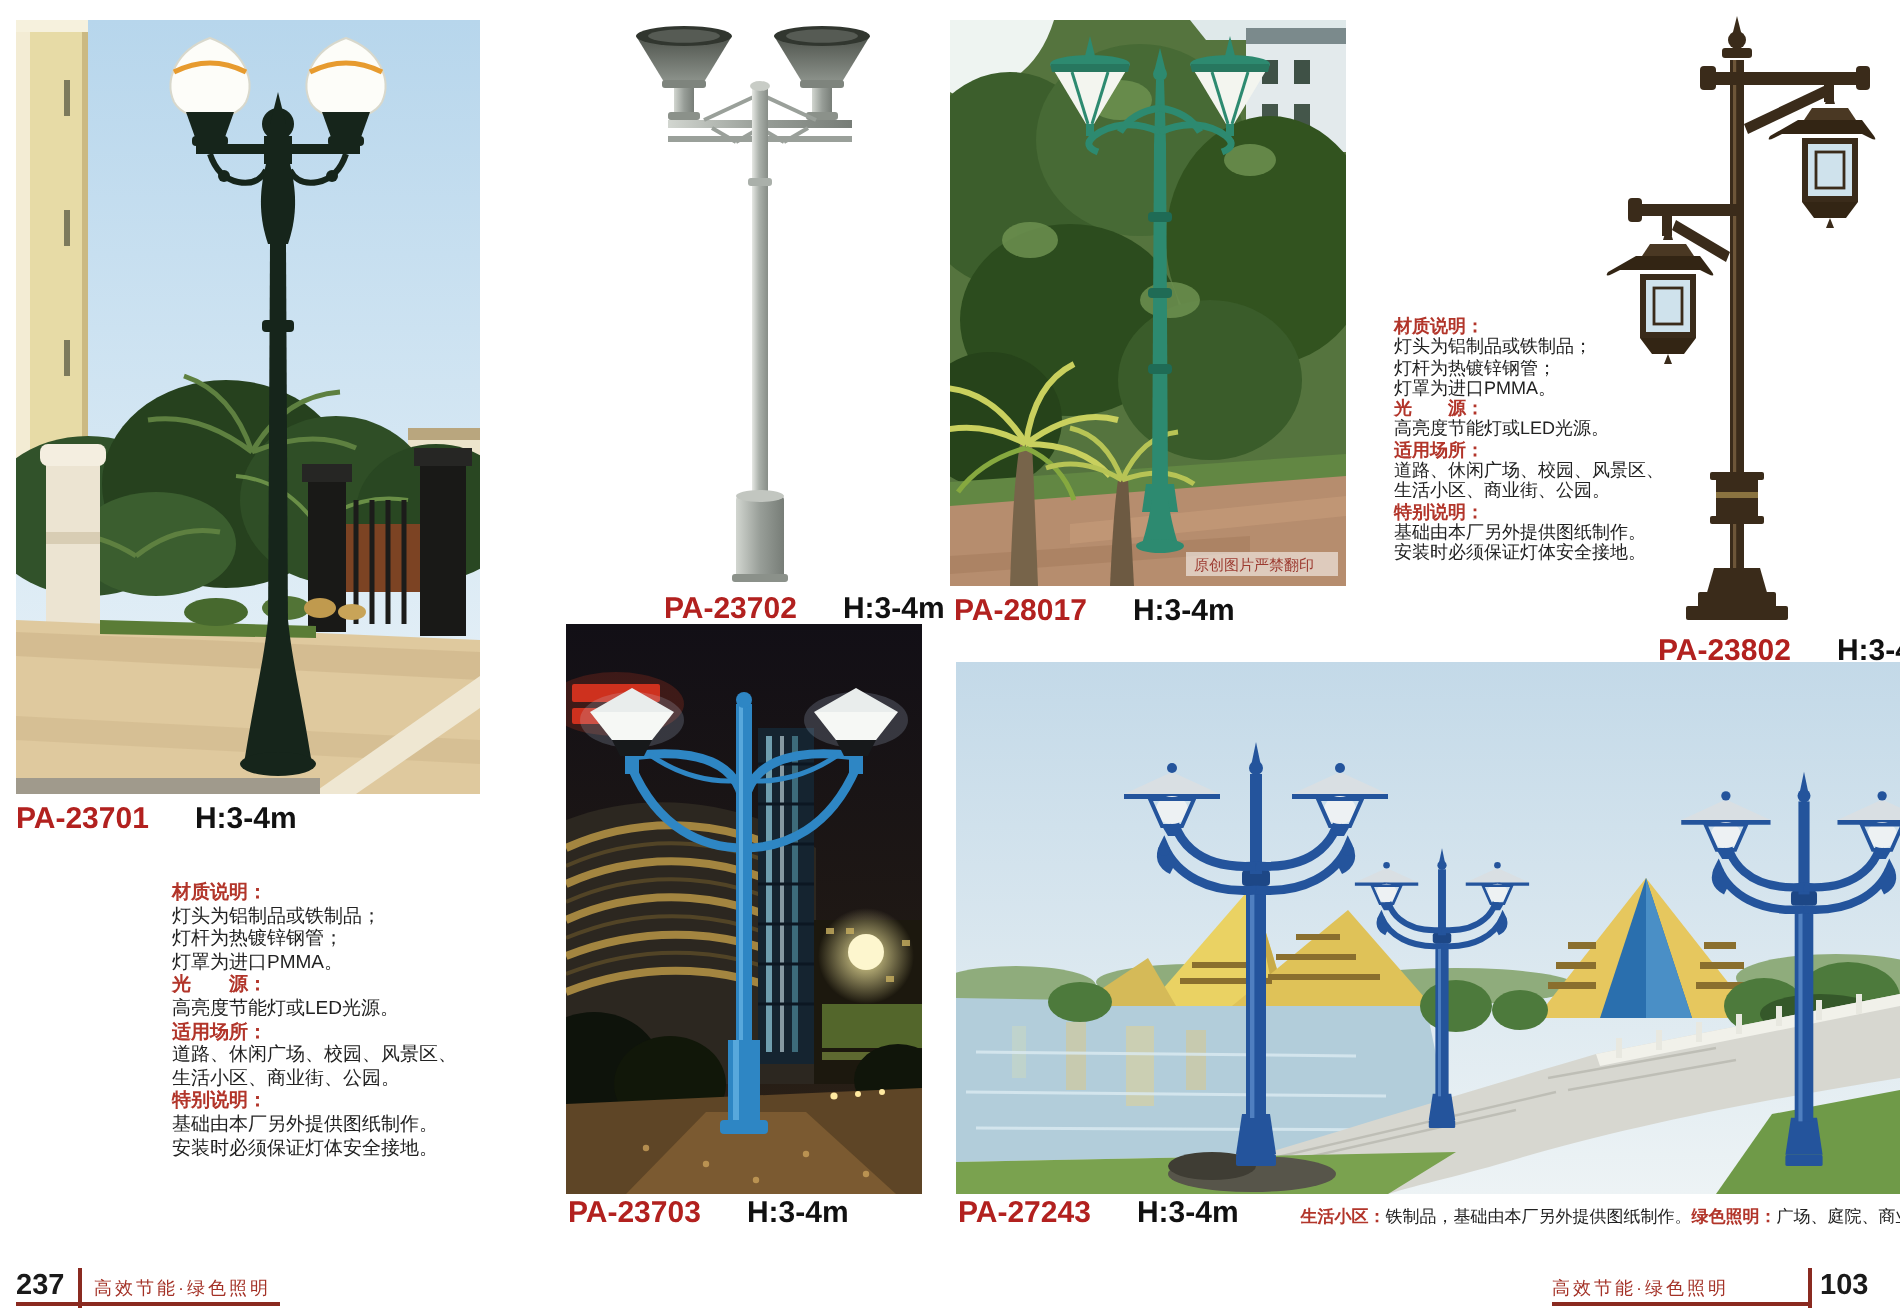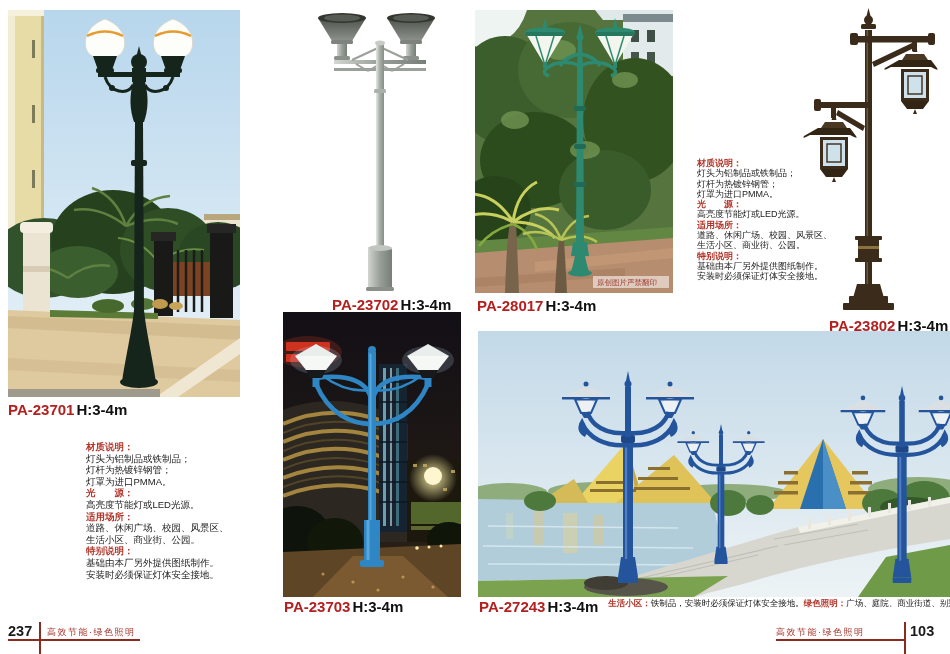--- a/index.html
+++ b/index.html
@@ -1,32 +1,32 @@
 <!DOCTYPE html>
 <html><head>
 <meta charset="utf-8">
 <style>
   html,body{margin:0;padding:0;}
   body{
     width:950px;height:654px;position:relative;overflow:hidden;background:#ffffff;
     font-family:"Liberation Sans","DejaVu Sans",sans-serif;
   }
   .abs{position:absolute;}
-  .label{position:absolute;font-size:15px;font-weight:bold;white-space:nowrap;display:flex;align-items:flex-start;gap:2px;}
+  .label{position:absolute;font-size:15px;font-weight:bold;white-space:nowrap;display:flex;align-items:flex-end;gap:23px;}
   .label .pid{color:#b2211f;}
   .label .ph{color:#111;}
   .technote{font-size:8.5px;margin-left:8px;white-space:nowrap;}
   .technote .tl{color:#b2352a;font-weight:bold;}
   .technote .tt{color:#222;font-weight:normal;}
   .spec{position:absolute;color:#222;white-space:nowrap;}
   .spec .hd{color:#b2352a;font-weight:bold;}
   .spec1{left:86px;top:441px;font-size:9.5px;line-height:11.6px;}
   .spec2{left:697px;top:158px;font-size:9px;line-height:10.3px;}
   .footer{position:absolute;top:622px;height:32px;}
-  .footer span{display:block;}
+  .footer span{display:block;margin-top:12px;}
   .footer .pagenum{position:absolute;font-size:14.5px;font-weight:bold;color:#1a1a1a;top:1px;}
   .footer .slogan{position:absolute;font-size:9px;font-weight:normal;color:#a33126;letter-spacing:1.5px;top:4px;white-space:nowrap;}
   .footer .vline{position:absolute;top:0;width:2px;height:32px;background:#8a2a20;}
   .footer .hline{position:absolute;top:17px;height:2px;background:#8a2a20;}
   .footer-left{left:8px;width:150px;}
   .footer-left .pagenum{left:0;}
   .footer-left .vline{left:31px;}
   .footer-left .slogan{left:39px;}
   .footer-left .hline{left:0;width:132px;}
   .footer-right{left:776px;width:166px;}
@@ -536,21 +536,21 @@
 
 <div class="label" style="left:284px;top:598px">
   <span class="pid">PA-23703</span>
   <span class="ph">H:3-4m</span>
 </div>
 
 <div class="label" style="left:479px;top:598px">
   <span class="pid">PA-27243</span>
   <span class="ph">H:3-4m</span>
   <span class="technote">
-    <span class="tl">生活小区：</span><span class="tt">铁制品，安装时必须保证灯体安全接地。</span><span class="tl">绿色照明：</span><span class="tt">广场、庭院、商业街道、别墅区等场所。</span>
+    <span class="tl">生活小区：</span><span class="tt">铁制品，基础由本厂另外提供图纸制作。</span><span class="tl">绿色照明：</span><span class="tt">广场、庭院、商业街道、别墅区等场所。</span>
   </span>
 </div>
 
 <div class="spec spec1">
   <div class="hd">材质说明：</div>
   <div>灯头为铝制品或铁制品；</div>
   <div>灯杆为热镀锌钢管；</div>
   <div>灯罩为进口PMMA。</div>
   <div class="hd">光　　源：</div>
   <div>高亮度节能灯或LED光源。</div>

